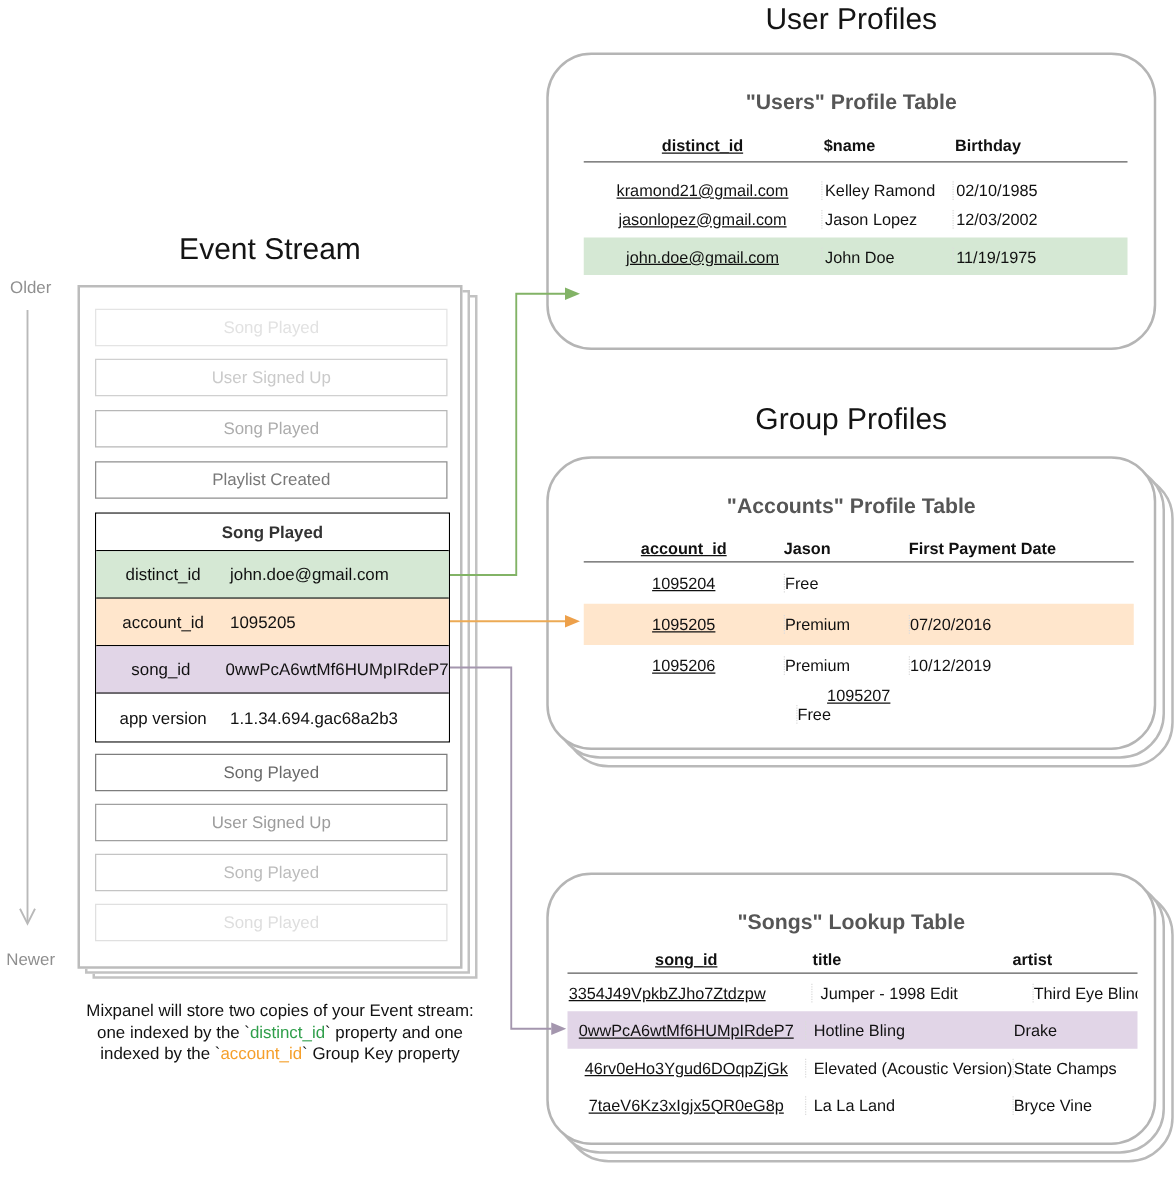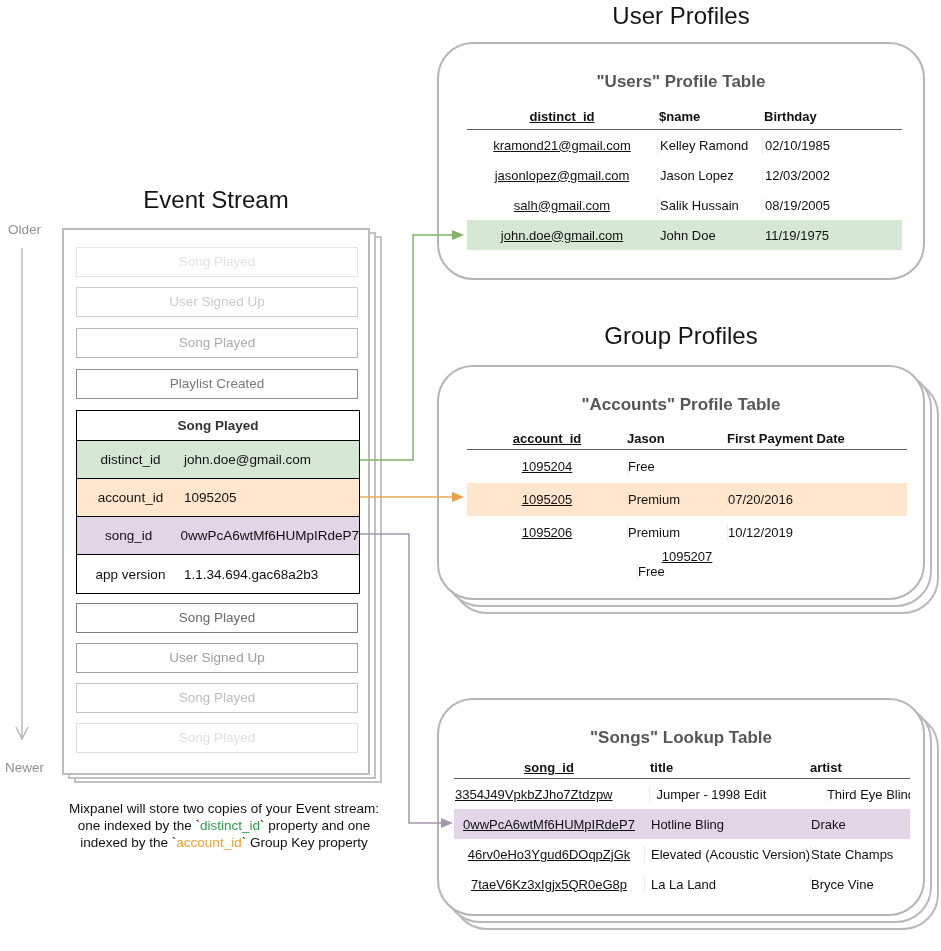--- a/index.html
+++ b/index.html
@@ -116,34 +116,29 @@
   </div>
 
   <div class="pcard" style="left:437px; top:42px; height:238px;">
     <div class="pcard-title" style="top:28px;">"Users" Profile Table</div>
     <div class="tbl" style="left:28px; top:60px; width:435px;">
       <div class="trow thead" style="height:26px;">
         <div class="cell u-c1 c-center u">distinct_id</div>
         <div class="cell u-c2">$name</div>
         <div class="cell u-c3">Birthday</div>
       </div>
-      <div class="trow" style="height:30px;">
+      <div class="trow" style="height:30px;align-items:flex-end;">
         <div class="cell u-c1 c-center u">kramond21@gmail.com</div>
         <div class="cell u-c2">Kelley Ramond</div>
         <div class="cell u-c3">02/10/1985</div>
       </div>
       <div class="trow" style="height:30px;">
         <div class="cell u-c1 c-center u">jasonlopez@gmail.com</div>
         <div class="cell u-c2">Jason Lopez</div>
         <div class="cell u-c3">12/03/2002</div>
-      </div>
-      <div class="trow" style="height:30px;">
-        <div class="cell u-c1 c-center u">salh@gmail.com</div>
-        <div class="cell u-c2">Salik Hussain</div>
-        <div class="cell u-c3">08/19/2005</div>
       </div>
       <div class="trow bg-green" style="height:30px;">
         <div class="cell u-c1 c-center u">john.doe@gmail.com</div>
         <div class="cell u-c2">John Doe</div>
         <div class="cell u-c3">11/19/1975</div>
       </div>
     </div>
   </div>
 
   <div class="round-layer" style="left:451px; top:379px; width:488px; height:235px; z-index:1;"></div>

